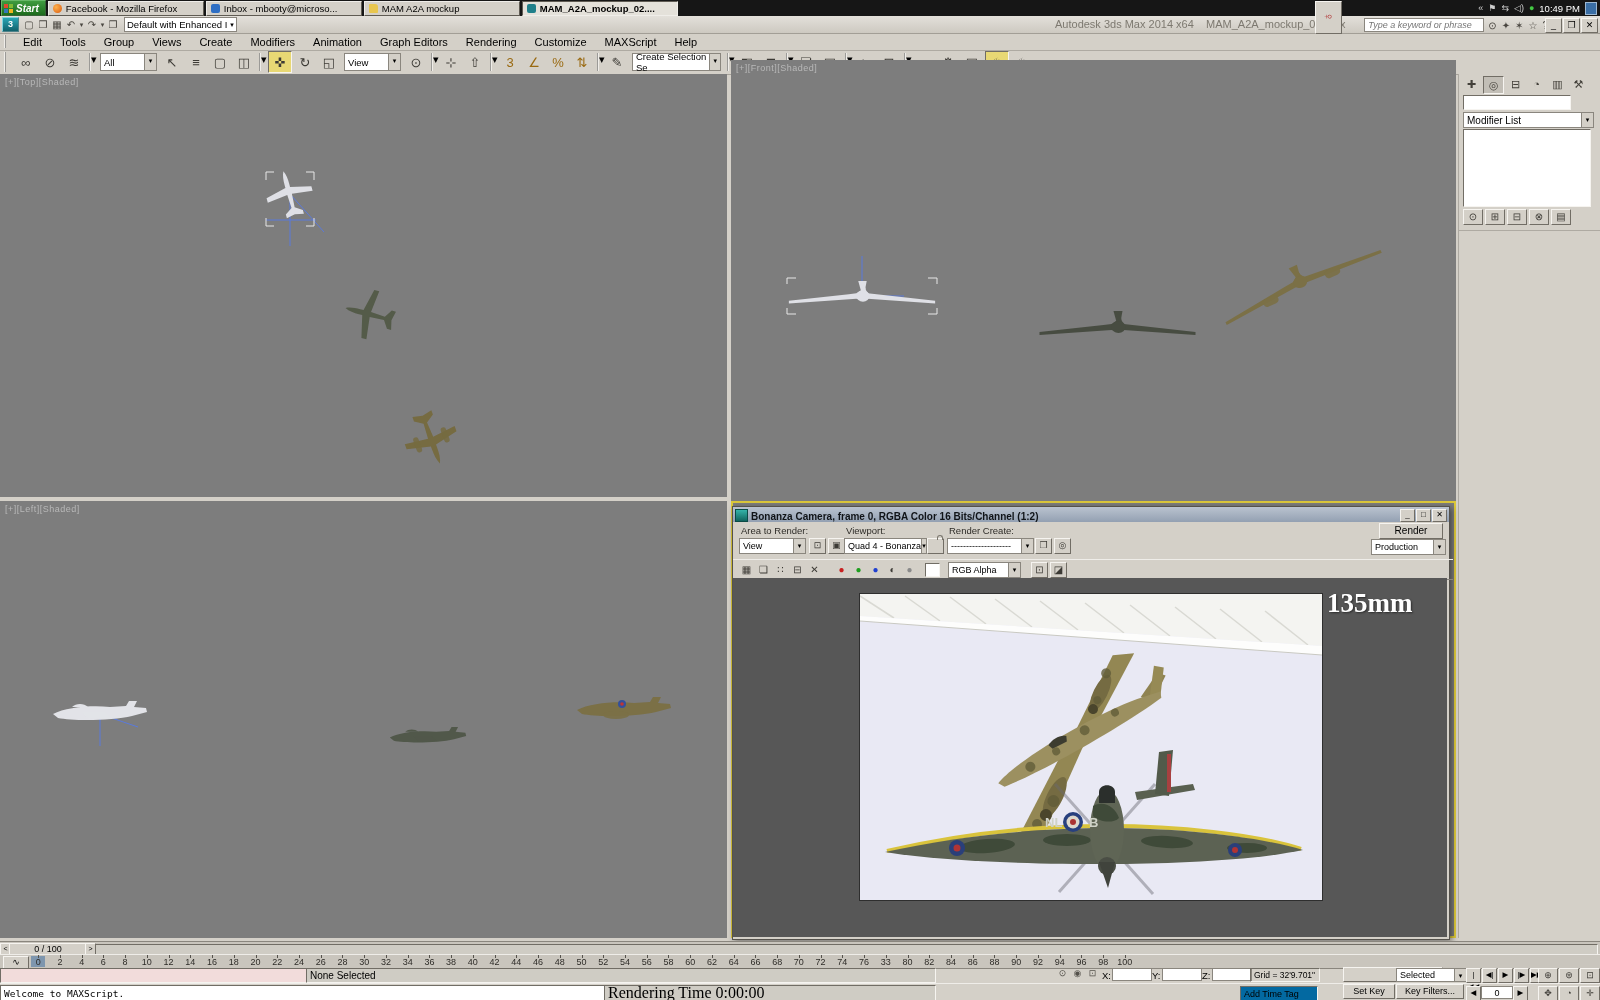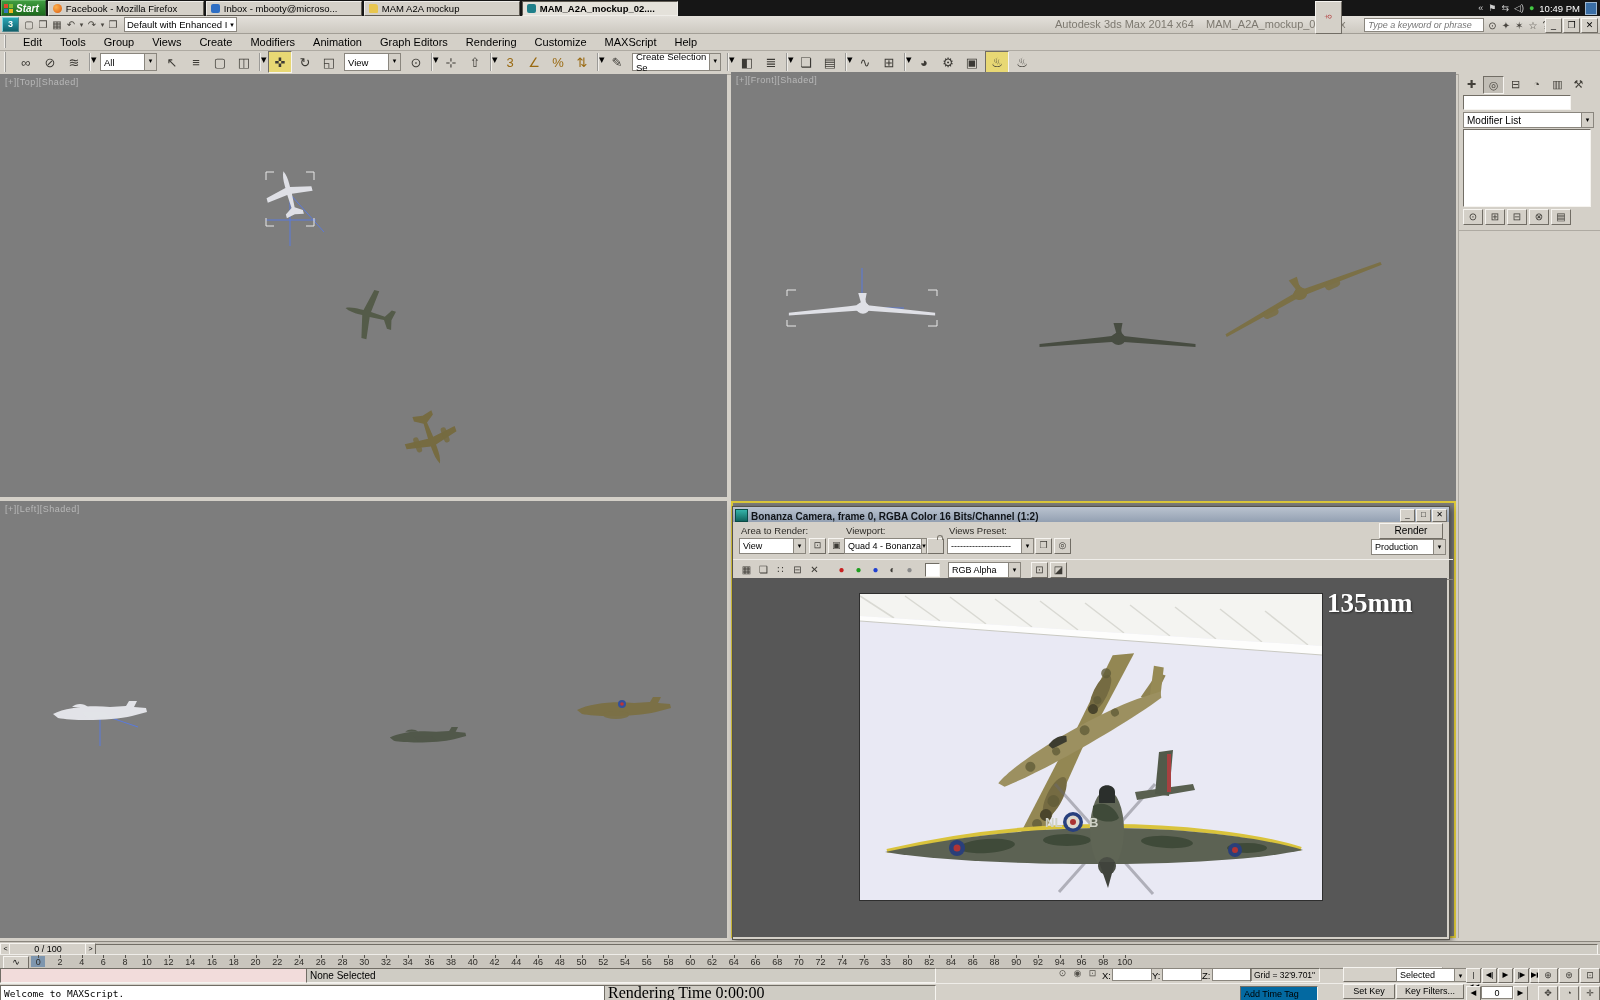--- a/index.html
+++ b/index.html
@@ -489,21 +489,21 @@
       </g>
       <g stroke="#e8e8e8" stroke-width="1" fill="none">
         <path d="M266,98 h8 M266,98 v8 M314,98 h-8 M314,98 v8 M266,152 h8 M266,152 v-8 M314,152 h-8 M314,152 v-8"></path>
       </g>
       <use href="#plane-top" x="266" y="94" width="48" height="56" style="color:#dfe0e6" transform="rotate(-15 290 122)"></use>
       <use href="#plane-top" x="346" y="211" width="52" height="60" style="color:#545b49" transform="rotate(-75 372 241)"></use>
       <use href="#plane-top-twin" x="402" y="330" width="56" height="64" style="color:#766b41" transform="rotate(160 430 362)"></use>
     </svg>
   </div>
 
-  <div class="vp abs" id="vp-front" style="left:731px;top:72px;width:725px;height:496px;">
+  <div class="vp abs" id="vp-front" style="left:731px;top:60px;width:725px;height:496px;">
     <span class="vp-label">[+][Front][Shaded]</span>
     <svg width="725" height="423">
       <g stroke="#5a7adc" stroke-width="1">
         <line x1="131" y1="236" x2="131" y2="196"></line>
         <line x1="131" y1="236" x2="173" y2="236"></line>
       </g>
       <g stroke="#e8e8e8" stroke-width="1" fill="none">
         <path d="M56,218 h9 M56,218 v6 M206,218 h-9 M206,218 v6 M56,254 h9 M56,254 v-6 M206,254 h-9 M206,254 v-6"></path>
       </g>
       <use href="#plane-front" x="56" y="220" width="150" height="32" style="color:#dfe0e6"></use>
@@ -580,21 +580,21 @@
 
       <span class="mini-btn raised">⊡</span>
           <span class="mini-btn raised">▣</span>
         </span>
       <span class="lab" style="left:113px;top:3px;">Viewport:</span>
       <span class="dd" style="left:111px;top:16px;width:78px;">
         <span>Quad 4 - Bonanza</span>
           <span class="ddbtn">▾</span>
       </span>
       <span class="mini-btn raised abs" style="left:194px;top:16px;"><span class="lockico"></span></span>
-      <span class="lab" style="left:216px;top:3px;">Views Preset:</span>
+      <span class="lab" style="left:216px;top:3px;">Render Create:</span>
       <span class="dd" style="left:214px;top:16px;width:82px;">
         <span>--------------------</span>
           <span class="ddbtn">▾</span>
       </span>
       <span class="abs" style="left:302px;top:16px;display:flex;gap:2px;">
 
       <span class="mini-btn raised">❒</span>
           <span class="mini-btn raised">◎</span>
         </span>
       <span class="kbtn raised abs" style="left:646px;top:1px;width:62px;height:14px;line-height:13px;font-size:10px;">Render</span>

